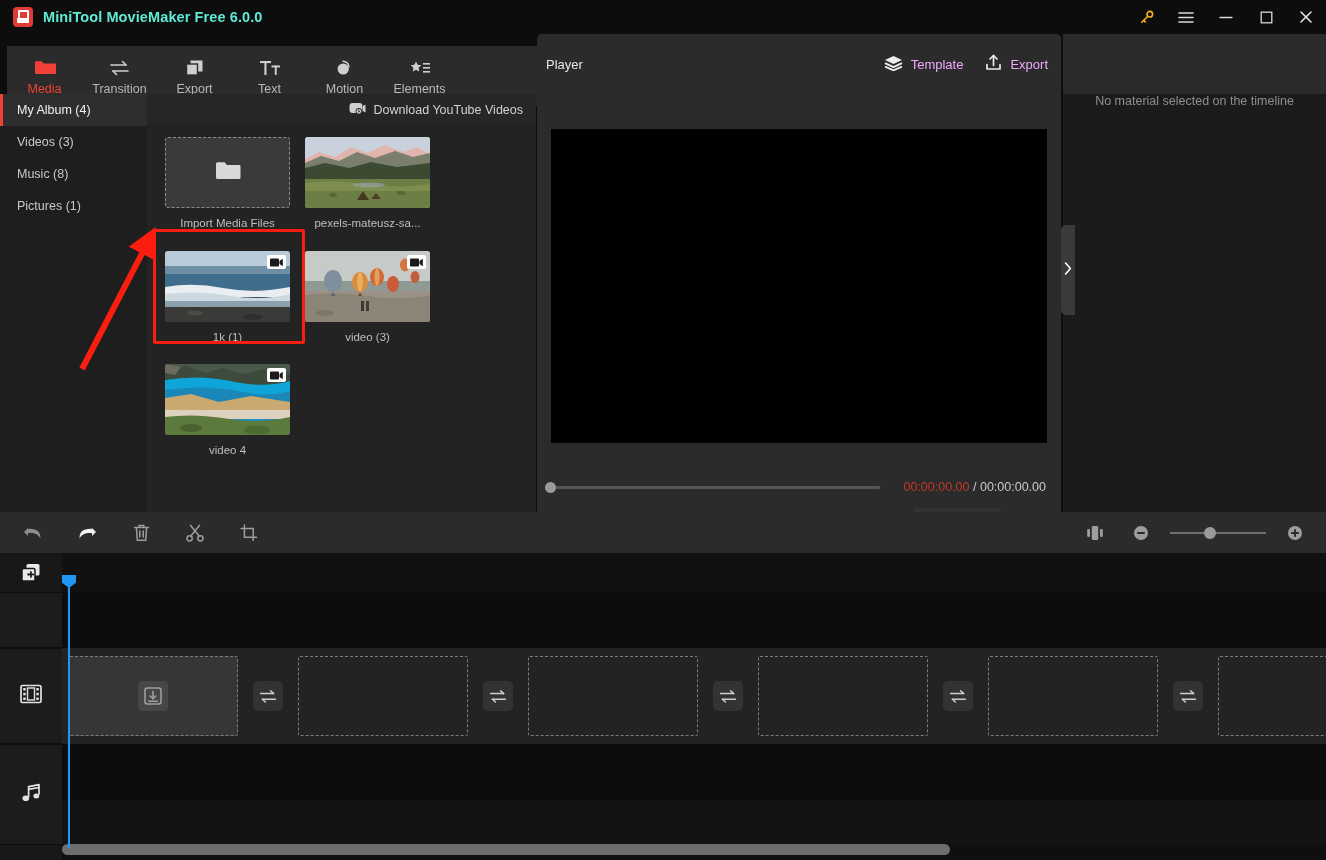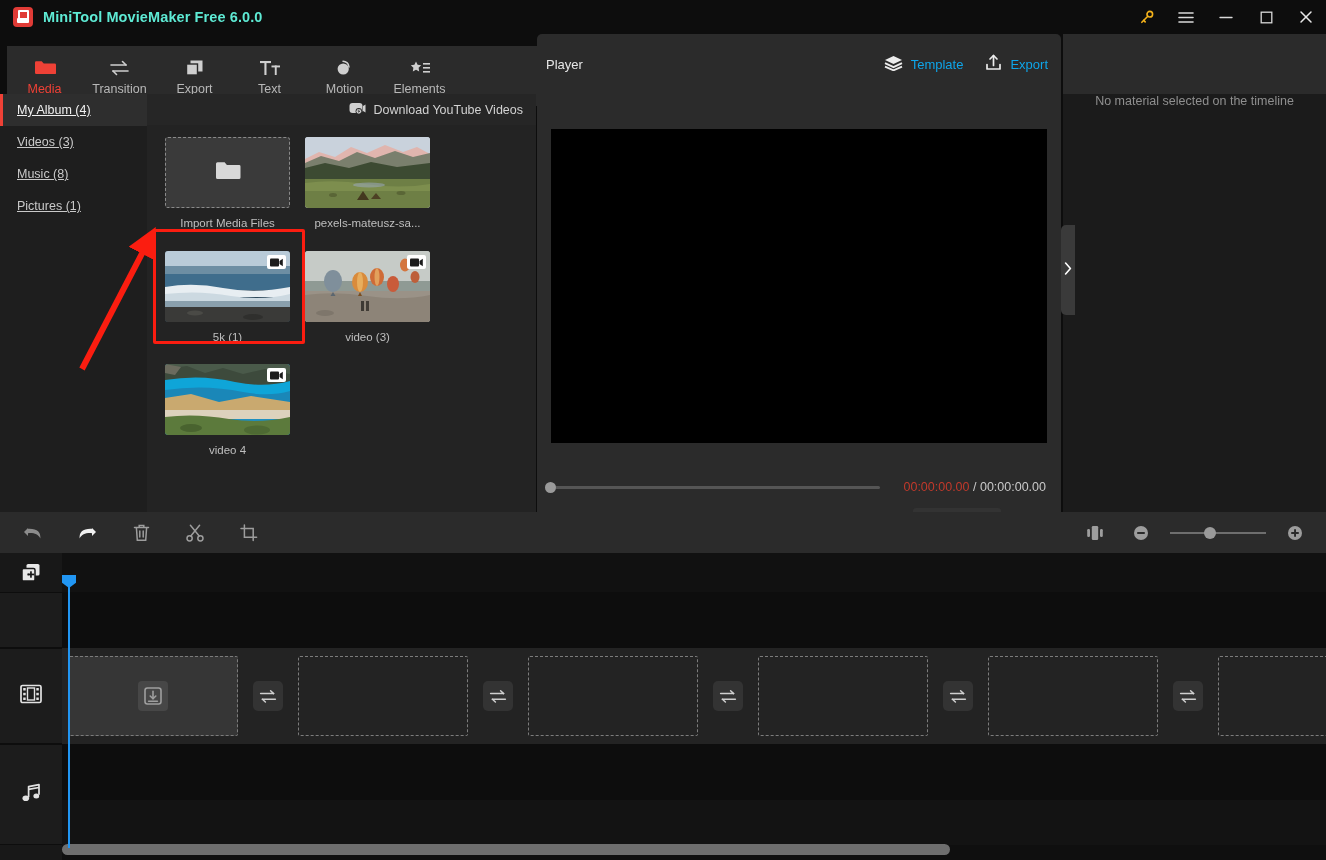--- a/index.html
+++ b/index.html
@@ -72,21 +72,21 @@
     display: flex; align-items: center; gap: 8px; cursor: pointer;
   }
   .yt-dl .lbl { font-size: 12.5px; color: #d2d2d2; }
 
   .cat-list {
     position: absolute; left: 0; top: 0; width: 147px; height: 418px;
     background: #1e1e1e; padding-top: 0;
   }
   .cat {
     height: 32px; display: flex; align-items: center; padding-left: 17px;
-    font-size: 12.5px; color: #c9c9c9; position: relative; cursor: pointer; text-decoration: underline;
+    font-size: 12.5px; color: #c9c9c9; position: relative; cursor: pointer;
   }
   .cat.active { background: #2e2e2e; color: #f0f0f0; }
   .cat.active::before {
     content: ""; position: absolute; left: 0; top: 0; width: 3px; height: 32px;
     background: #ef4136;
   }
 
   .grid {
     position: absolute; left: 147px; top: 31px; width: 389px; height: 387px;
     padding: 12px 0 0 18px;
@@ -123,21 +123,21 @@
     position: absolute; left: 537px; top: 34px; width: 524px; height: 478px;
     background: #2b2b2b; border-radius: 5px 5px 0 0;
   }
   .player-head {
     position: absolute; left: 0; top: 0; width: 524px; height: 61px;
     display: flex; align-items: center;
   }
   .player-title { margin-left: 9px; font-size: 13px; color: #e6e6e6; }
   .phead-right { position: absolute; right: 13px; display: flex; align-items: center; gap: 22px; }
   .phead-btn { display: flex; align-items: center; gap: 8px; cursor: pointer; }
-  .phead-btn .lbl { font-size: 13px; color: #0ea5e9; }
+  .phead-btn .lbl { font-size: 13px; color: #f0abfc; }
 
   .stage {
     position: absolute; left: 14px; top: 95px; width: 496px; height: 314px;
     background: #000;
   }
   .seekrow {
     position: absolute; left: 14px; top: 443px; width: 496px; height: 20px;
     display: flex; align-items: center;
   }
   .seek-track { width: 330px; height: 3px; background: #555; border-radius: 2px; position: relative; margin-left: -1px;}
@@ -422,21 +422,21 @@
             <ellipse cx="30" cy="62" rx="8" ry="2.5" fill="#4a4a46"></ellipse>
             <ellipse cx="88" cy="66" rx="10" ry="3" fill="#2f2f2d"></ellipse>
           </svg>
           <div class="vidbadge">
             <svg width="13" height="9" viewBox="0 0 13 9">
                 <rect x="0" y="0.5" width="9" height="8" rx="1" fill="#1b1b1b"></rect>
                 <path d="M9.5 3 L12.8 0.8 v7.4 L9.5 6z" fill="#1b1b1b"></path>
               </svg>
           </div>
         </div>
-        <div class="cap">5k (1)</div>
+        <div class="cap">1k (1)</div>
       </div>
 
       <div class="cell" style="left:158px; top:126px;">
         <div class="thumb">
           <svg width="125" height="71" viewBox="0 0 125 71" preserveAspectRatio="none">
             <rect width="125" height="71" fill="#b9bfb9"></rect>
             <rect width="125" height="34" fill="#c6cbc7"></rect>
             <rect y="30" width="125" height="12" fill="#8f9a94"></rect>
             <rect y="40" width="125" height="31" fill="#9a9287"></rect>
             <path d="M0 44 Q30 40 62 45 Q96 50 125 44 L125 71 L0 71Z" fill="#8d8478"></path>

